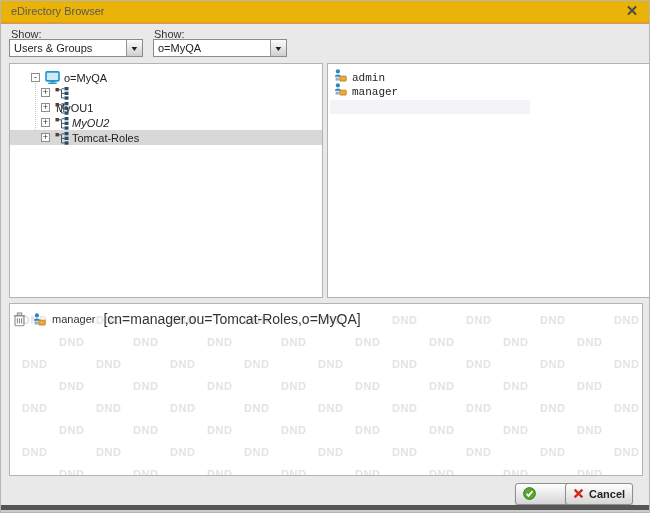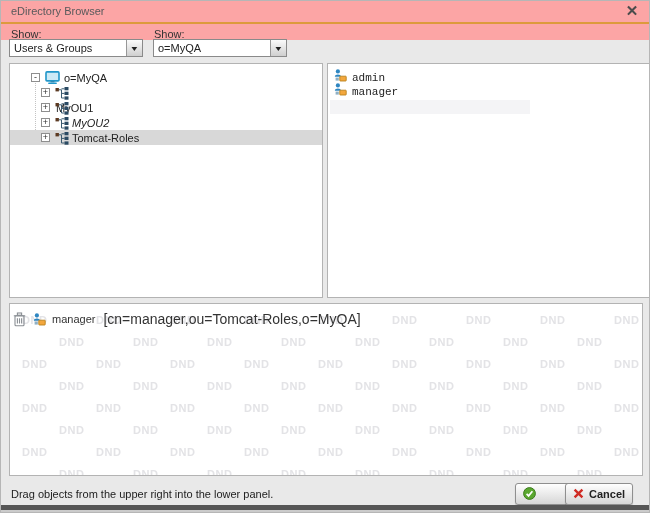--- a/index.html
+++ b/index.html
@@ -3,21 +3,21 @@
 <meta charset="utf-8">
 <style>
   html,body { margin:0; padding:0; background:#d6d6d6; }
   * { box-sizing:border-box; }
   .dialog {
     position:relative; width:650px; height:513px;
     background:#e9e9e9; border:1px solid #b6b6b6;
     font-family:"Liberation Sans", sans-serif; overflow:hidden;
   }
   
-  .titlebar { position:absolute; top:0; left:0; right:0; height:39px; background:#fca5a5; }
+  .titlebar { position:absolute; top:0; left:0; right:0; height:21px; background:#eab308; }
   .title { position:absolute; left:10px; top:4px; font-size:11px; color:#59595b; }
   .close-btn { position:absolute; right:8px; top:1px; width:18px; height:18px;
     font-size:15px; font-weight:bold; color:#4c4c4c; text-align:center; line-height:18px; cursor:pointer; }
   .accent-line { position:absolute; top:21px; left:0; right:0; height:2px; background:#dd9a3c; }
   
   .filter-label { position:absolute; font-size:11px; color:#333; }
   .combobox { position:absolute; width:134px; height:18px; background:#fff;
     border:1px solid #8a8a8a; cursor:pointer; }
   .combo-value { position:absolute; left:4px; top:2px; font-size:11px; color:#222; white-space:nowrap; }
   .combo-btn { position:absolute; right:0; top:0; width:16px; height:16px;
@@ -283,21 +283,20 @@
         <span class="dnd-mark" style="left: 123px; top: 164px;">DND</span>
         <span class="dnd-mark" style="left: 197px; top: 164px;">DND</span>
         <span class="dnd-mark" style="left: 271px; top: 164px;">DND</span>
         <span class="dnd-mark" style="left: 345px; top: 164px;">DND</span>
         <span class="dnd-mark" style="left: 419px; top: 164px;">DND</span>
         <span class="dnd-mark" style="left: 493px; top: 164px;">DND</span>
         <span class="dnd-mark" style="left: 567px; top: 164px;">DND</span>
       </div>
   </div>
 
-  <span class="footer-hint">Drag objects from the upper right into the lower panel.</span>
 
   <div class="btn btn-save">
     <span>
       <svg width="13" height="13" viewBox="0 0 13 13">
         <circle cx="6.5" cy="6.5" r="5.9" fill="#5aa72f" stroke="#3e7d20" stroke-width="1"></circle>
         <path d="M3.6 6.8 L5.6 8.9 L9.4 4.3" stroke="#fff" stroke-width="1.7" fill="none"></path>
       </svg>
     </span>
     <span class="lbl">Save</span>
   </div>

